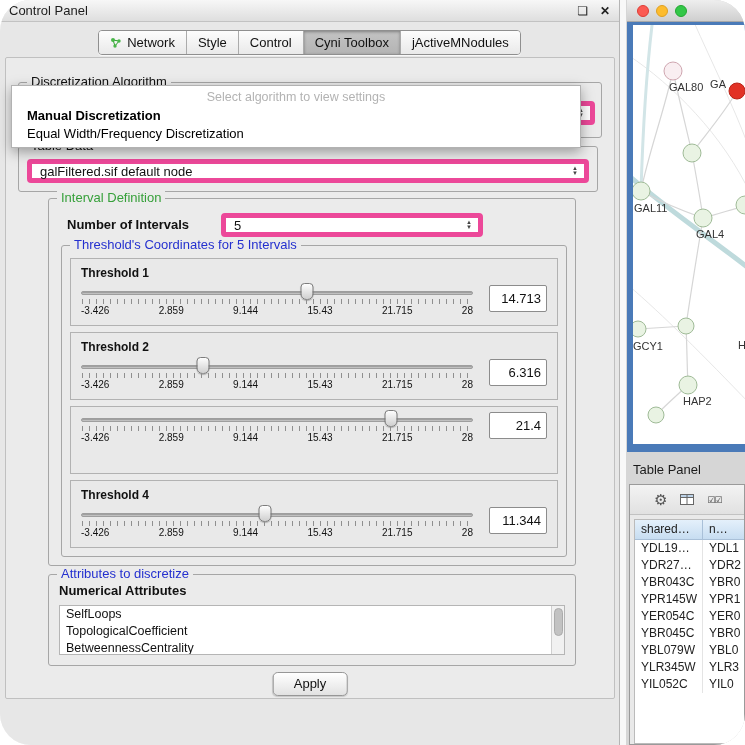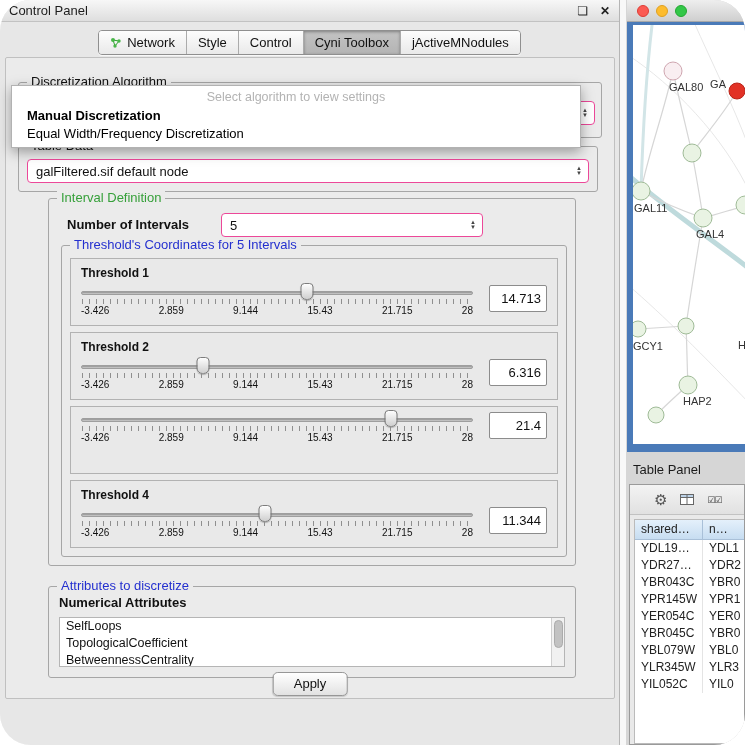--- a/index.html
+++ b/index.html
@@ -22,21 +22,21 @@
   .tab.selected { background:linear-gradient(#c3c3c3,#b4b4b4); box-shadow:inset 0 1px 3px rgba(0,0,0,.35); }
   .tab-icon { display:flex; }
 
   .content { position:absolute; left:5px; top:57px; width:610px; height:642px; border:1px solid #c0c0c0; border-radius:2px; background:#ebebeb; }
 
   .gbox { position:absolute; border:1px solid #a6a6a6; border-radius:3px; }
   .gtitle { position:absolute; top:-9px; left:8px; background:#ebebeb; padding:0 4px; font-size:13px; color:#111; white-space:nowrap; }
   .gtitle.green { color:#36a03a; }
   .gtitle.blue { color:#2430cf; }
 
-  .combo { position:absolute; background:#fff; border:1px solid #ec4899; border-radius:4px; display:flex; align-items:center; font-size:13px; padding:0 4px 0 8px; height:24px; }
+  .combo { position:absolute; background:#fff; border:5px solid #ec4899; border-radius:4px; display:flex; align-items:center; font-size:13px; padding:0 4px 0 8px; height:24px; }
   .combo .val { flex:1; overflow:hidden; white-space:nowrap; color:#111; }
   .stepper { display:flex; flex-direction:column; align-items:center; justify-content:center; font-size:6px; line-height:5px; color:#444; padding:0 2px; }
 
   
   .algo-group { left:12px; top:24px; right:12px; height:56px; }
   .algo-combo { left:10px; right:6px; top:18px; }
 
   
   .popup { position:absolute; left:5px; top:27px; width:570px; background:#fff; border:1px solid #b2b2b2; box-shadow:0 4px 12px rgba(0,0,0,.35); z-index:30; padding:2px 5px 4px; }
   .popup .ph { color:#b3b3b3; text-align:center; font-size:12.5px; padding:2px 0 3px; }
@@ -57,21 +57,21 @@
   .tlabel { font-weight:bold; font-size:12px; color:#111; padding:7px 0 0 10px; }
   .trow { display:flex; align-items:flex-start; padding:3px 10px 0 10px; }
   .slider-wrap { flex:1; position:relative; height:36px; margin-right:16px; }
   .track { position:absolute; left:0; right:0; top:8px; height:4px; background:#c4c4c4; border:1px solid #9e9e9e; border-radius:2px; box-shadow:inset 0 1px 1px rgba(0,0,0,.2); }
   .thumb { position:absolute; top:0; width:13px; height:17px; background:linear-gradient(#fdfdfd,#cfcfcf); border:1px solid #7d7d7d; border-radius:4px 4px 6px 6px; transform:translateX(-50%); box-shadow:0 1px 1px rgba(0,0,0,.25); }
   .ticks { position:absolute; left:1px; right:1px; top:16px; height:5px; background:repeating-linear-gradient(90deg,#8f8f8f 0,#8f8f8f 1px,transparent 1px,transparent 7px); }
   .scale-row { position:absolute; left:0; right:0; top:22px; display:flex; justify-content:space-between; font-size:10px; color:#111; }
   .valbox { width:58px; height:27px; border:1px solid #8c8c8c; border-radius:2px; background:#fff; font-family:"Liberation Sans",sans-serif; font-size:13px; color:#111; text-align:right; padding:0 5px; margin-top:2px; }
 
   
-  .attr-group { left:42px; top:528px; right:38px; height:92px; }
+  .attr-group { left:42px; top:516px; right:38px; height:92px; }
   .attr-sub { position:absolute; left:10px; top:8px; font-size:13px; font-weight:bold; color:#111; }
   .attr-list { position:absolute; left:10px; right:10px; top:30px; height:50px; background:#fff; border:1px solid #b5b5b5; overflow:hidden; }
   .attr-item { font-size:12.5px; color:#111; line-height:17px; padding-left:6px; white-space:nowrap; }
   .attr-scroll { position:absolute; right:0; top:0; bottom:0; width:13px; background:#f1f1f1; border-left:1px solid #cfcfcf; }
   .attr-thumb { position:absolute; left:2px; top:2px; width:9px; height:28px; border-radius:5px; background:#c2c2c2; border:1px solid #ababab; }
 
   .apply-btn { position:absolute; left:50%; top:614px; transform:translateX(-50%); padding:3px 20px 4px; font-size:13px; color:#111; background:linear-gradient(#ffffff,#e2e2e2); border:1px solid #979797; border-radius:5px; box-shadow:0 1px 1px rgba(0,0,0,.15); }
 
   
   .right-bg { position:absolute; left:626px; top:0; width:119px; height:745px; background:#d6d6d6; }

